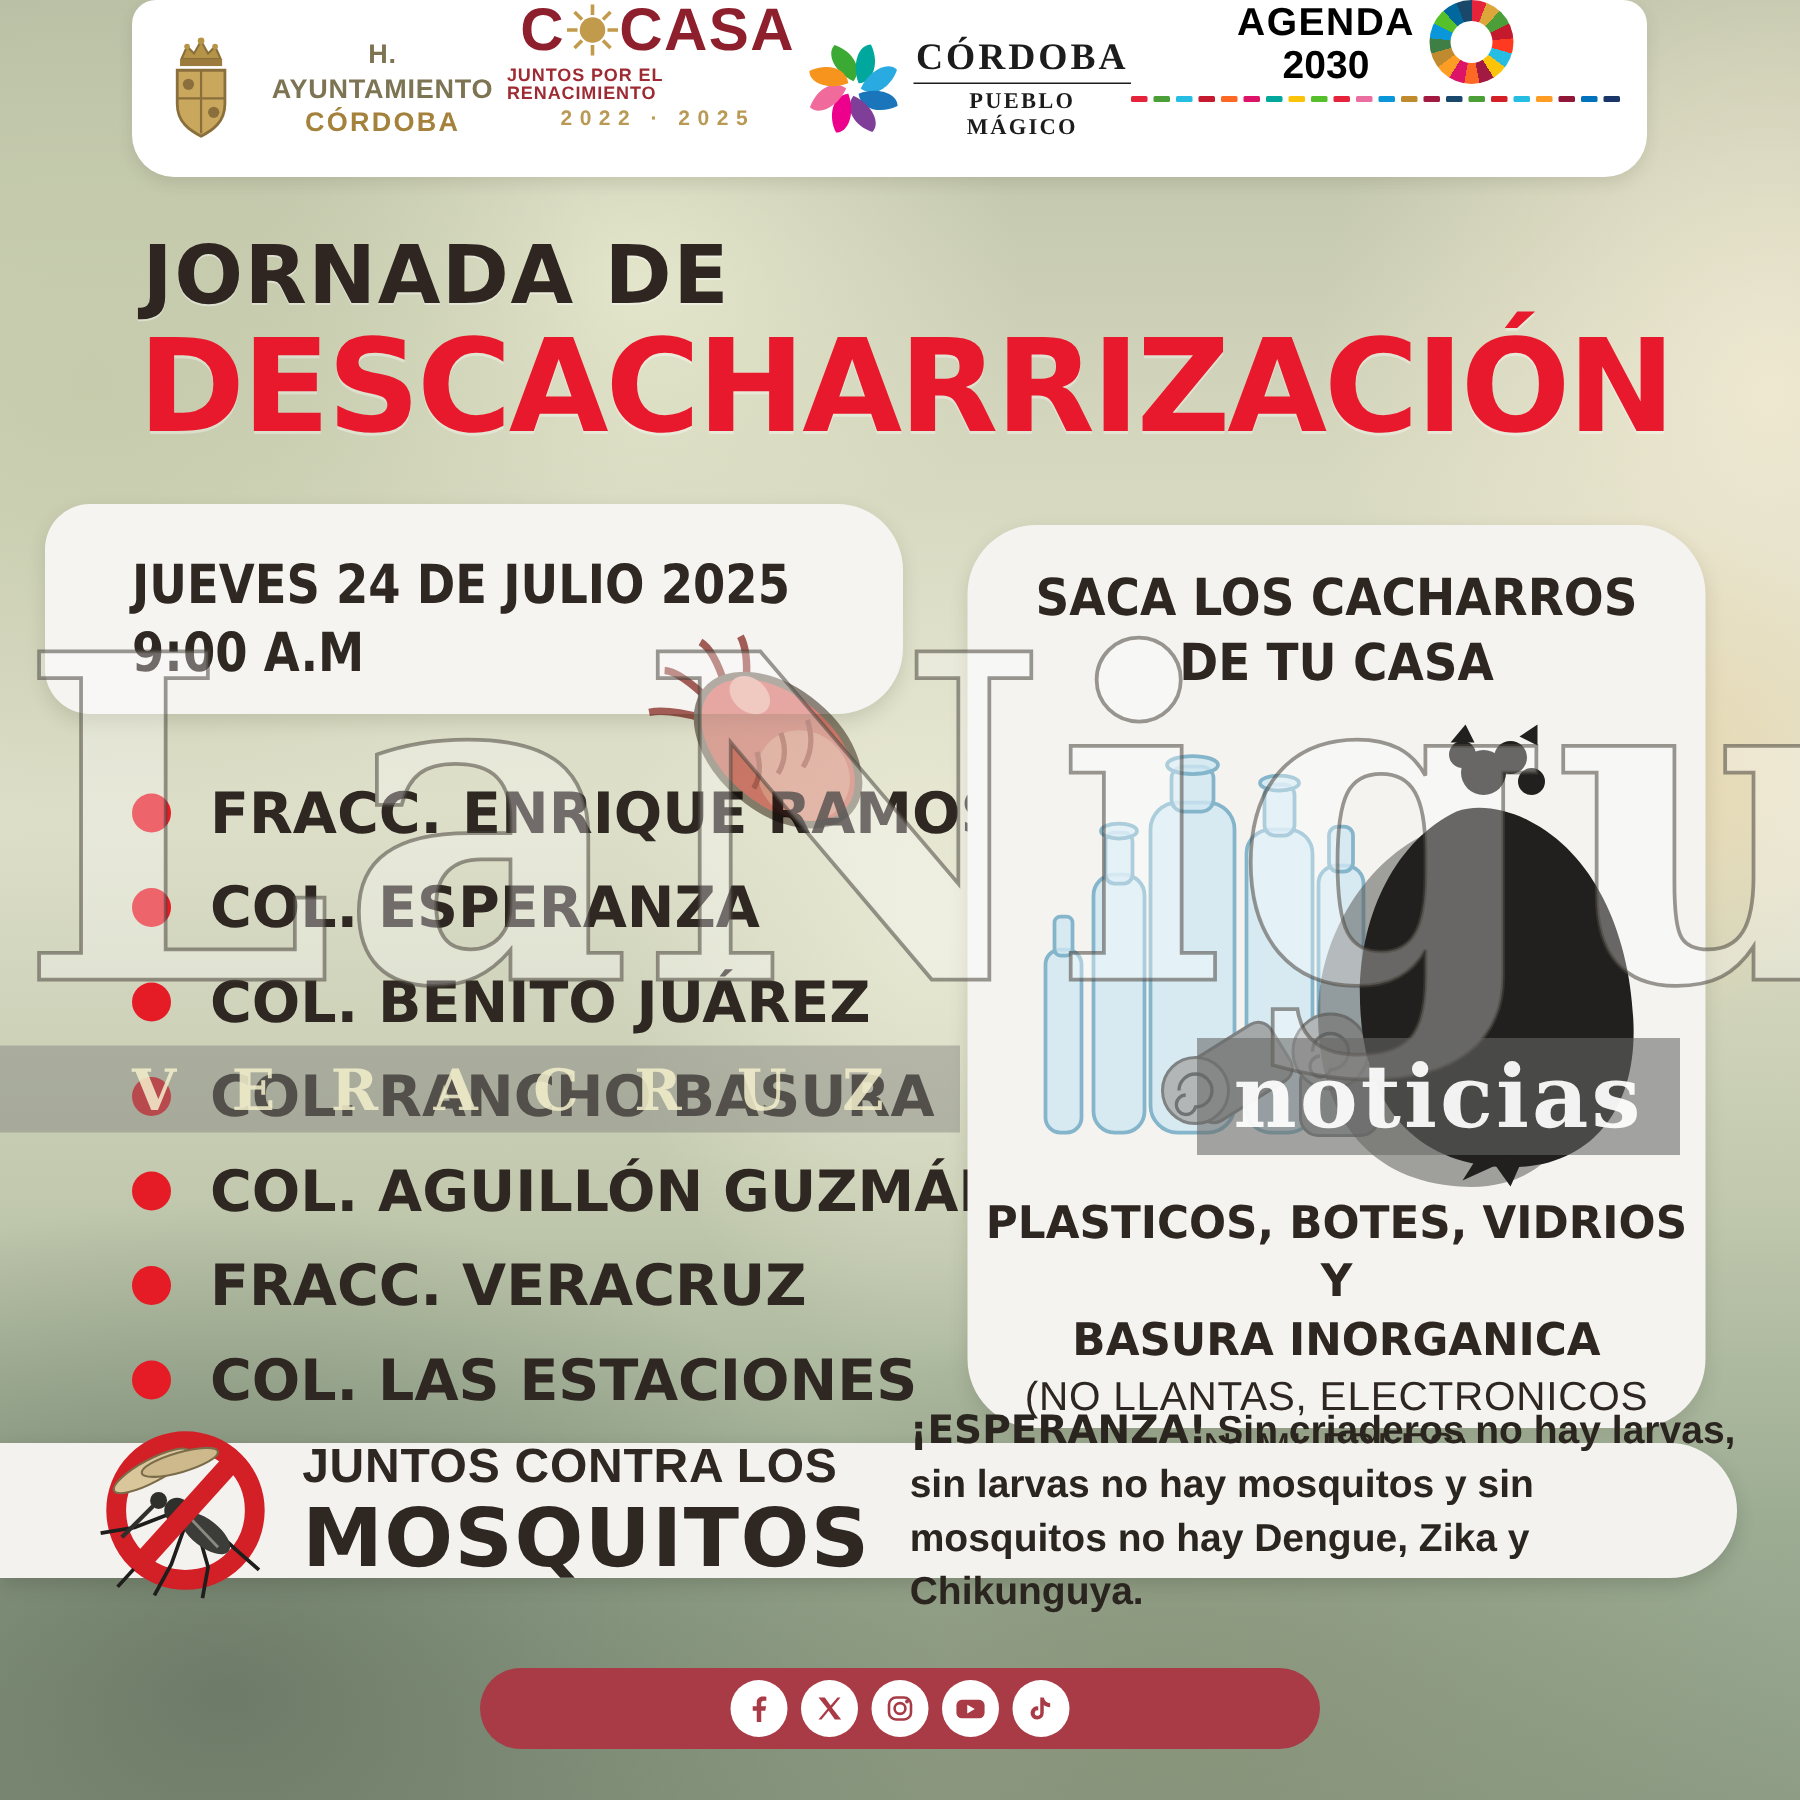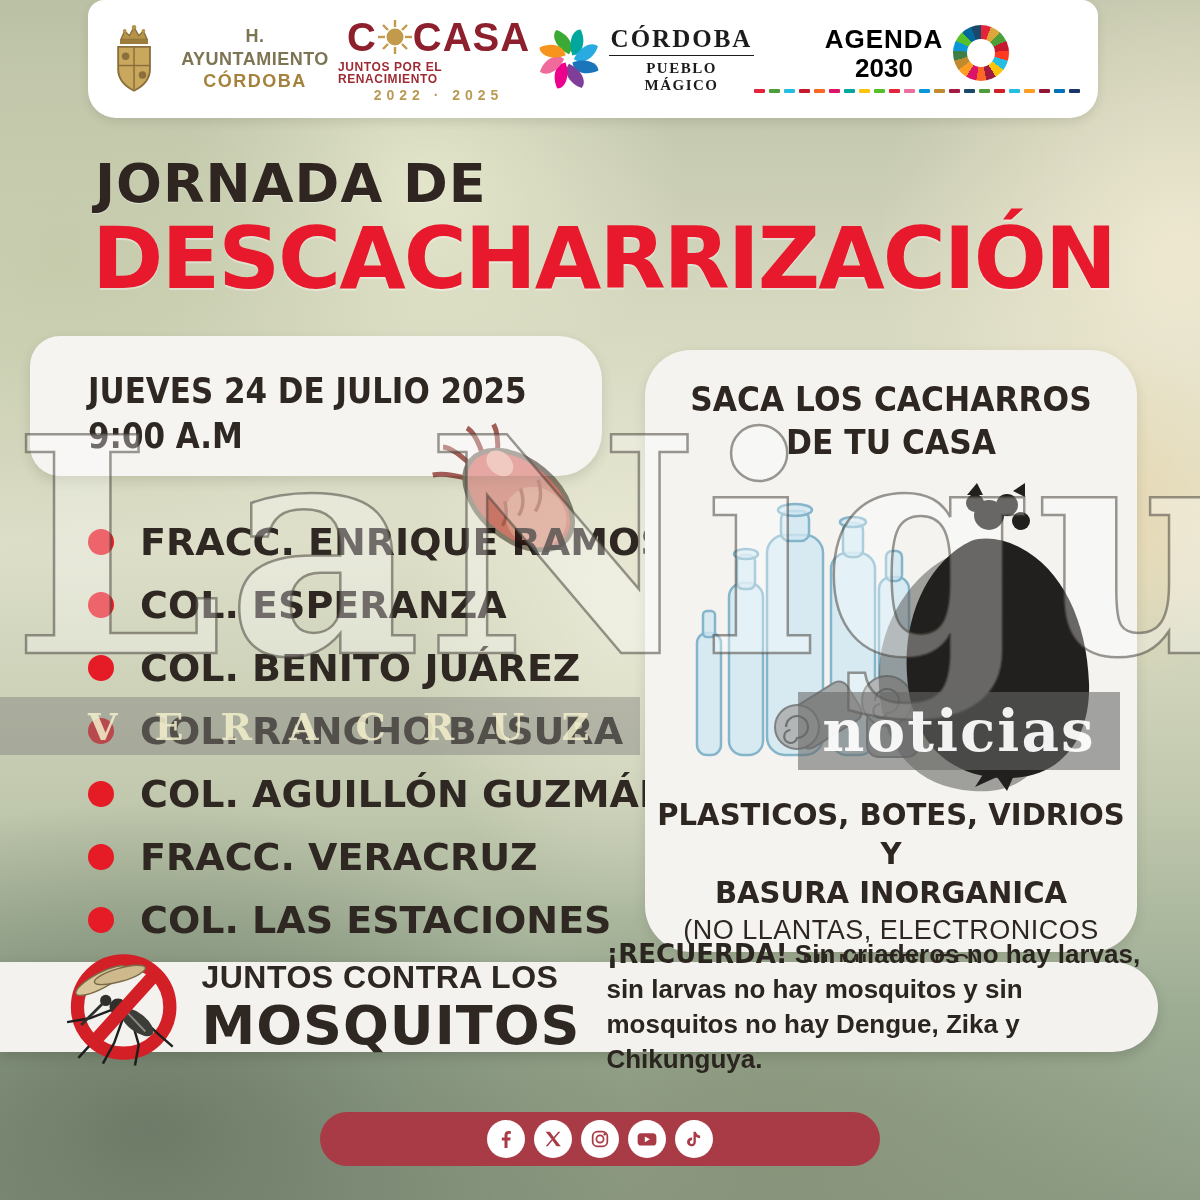--- a/index.html
+++ b/index.html
@@ -12,21 +12,21 @@
       radial-gradient(360px 300px at 430px 190px, rgba(229,231,204,.95), rgba(229,231,204,0) 70%),
       radial-gradient(300px 420px at 620px 620px, rgba(236,236,216,.8), rgba(236,236,216,0) 70%),
       radial-gradient(620px 420px at 150px 1130px, rgba(104,118,99,.9), rgba(104,118,99,0) 78%),
       radial-gradient(560px 380px at 780px 1160px, rgba(134,146,120,.85), rgba(134,146,120,0) 75%),
       linear-gradient(180deg,#b9bfa4 0%,#d6d8bf 26%,#dedfc9 45%,#c2c9ae 66%,#9dad94 84%,#8e9c85 100%);}
   .abs{position:absolute;}
 
   
   .header{left:88px;top:0;width:1010px;height:118px;background:#fff;
     border-radius:16px 16px 28px 28px;box-shadow:0 4px 10px rgba(60,60,40,.12);
-    display:flex;align-items:center;justify-content:space-evenly;padding:0 18px;box-sizing:border-box;}
+    display:flex;justify-content:space-evenly;padding:0 18px;box-sizing:border-box;}
   .logo{display:flex;align-items:center;gap:10px;}
   .lg1-txt{line-height:1.25;text-align:center;}
   .lg1-a{font-size:18px;font-weight:700;color:#7d7453;letter-spacing:.5px;}
   .lg1-b{font-size:18px;font-weight:800;color:#a5823c;letter-spacing:1.5px;}
   .lg2{display:flex;flex-direction:column;align-items:center;line-height:1;}
   .lg2-name{display:flex;align-items:center;font-size:40px;font-weight:900;color:#8e1f2d;letter-spacing:1px;}
   .lg2-tag{font-size:12px;font-weight:700;color:#9e2b33;margin-top:4px;letter-spacing:.6px;}
   .lg2-years{font-size:14px;font-weight:700;color:#b99a55;margin-top:3px;letter-spacing:5px;}
   .lg3-txt{text-align:center;font-family:"Liberation Serif",serif;color:#1c1c1c;line-height:1.1;}
   .lg3-a{font-size:25px;font-weight:700;letter-spacing:2px;border-bottom:1.5px solid #1c1c1c;padding-bottom:3px;}
@@ -314,21 +314,21 @@
       <line x1="80" y1="70" x2="99" y2="90" stroke="#8a8a80" stroke-width="2" transform="rotate(0)"></line>
       <circle cx="70" cy="64" r="9" fill="#2f2f2c"></circle>
       <circle cx="57" cy="57" r="6" fill="#2f2f2c"></circle>
       <line x1="53" y1="61" x2="31" y2="83" stroke="#2f2f2c" stroke-width="3"></line>
       <line x1="114" y1="24" x2="40" y2="106" stroke="#d31f26" stroke-width="14"></line>
     </svg>
     <div class="campaign-txt">
       <div class="camp-1">JUNTOS CONTRA LOS</div>
       <div class="camp-2">MOSQUITOS</div>
     </div>
-    <div class="reminder"><b>¡RECUERDA!</b><span> Sin criaderos no hay larvas, sin larvas no hay mosquitos y sin mosquitos no hay Dengue, Zika y Chikunguya.</span></div>
+    <div class="reminder"><b>¡ESPERANZA!</b><span> Sin criaderos no hay larvas, sin larvas no hay mosquitos y sin mosquitos no hay Dengue, Zika y Chikunguya.</span></div>
   </div>
 
   <div class="abs pill" style="background:#a83b46;">
     <span class="soc">
       <svg width="24" height="24" viewBox="0 0 24 24">
           <path fill="#a83b46" d="M13.5,21 v-7.5 h2.7 l0.5,-3 h-3.2 v-2 c0,-1 0.4,-1.7 1.8,-1.7 h1.6 V4.2 C16.6,4.1 15.6,4 14.6,4 c-2.6,0 -4.1,1.5 -4.1,4.2 v2.3 H7.8 v3 h2.7 V21 Z"></path>
         </svg>
     </span>
     <span class="soc">
       <svg width="22" height="22" viewBox="0 0 24 24">

